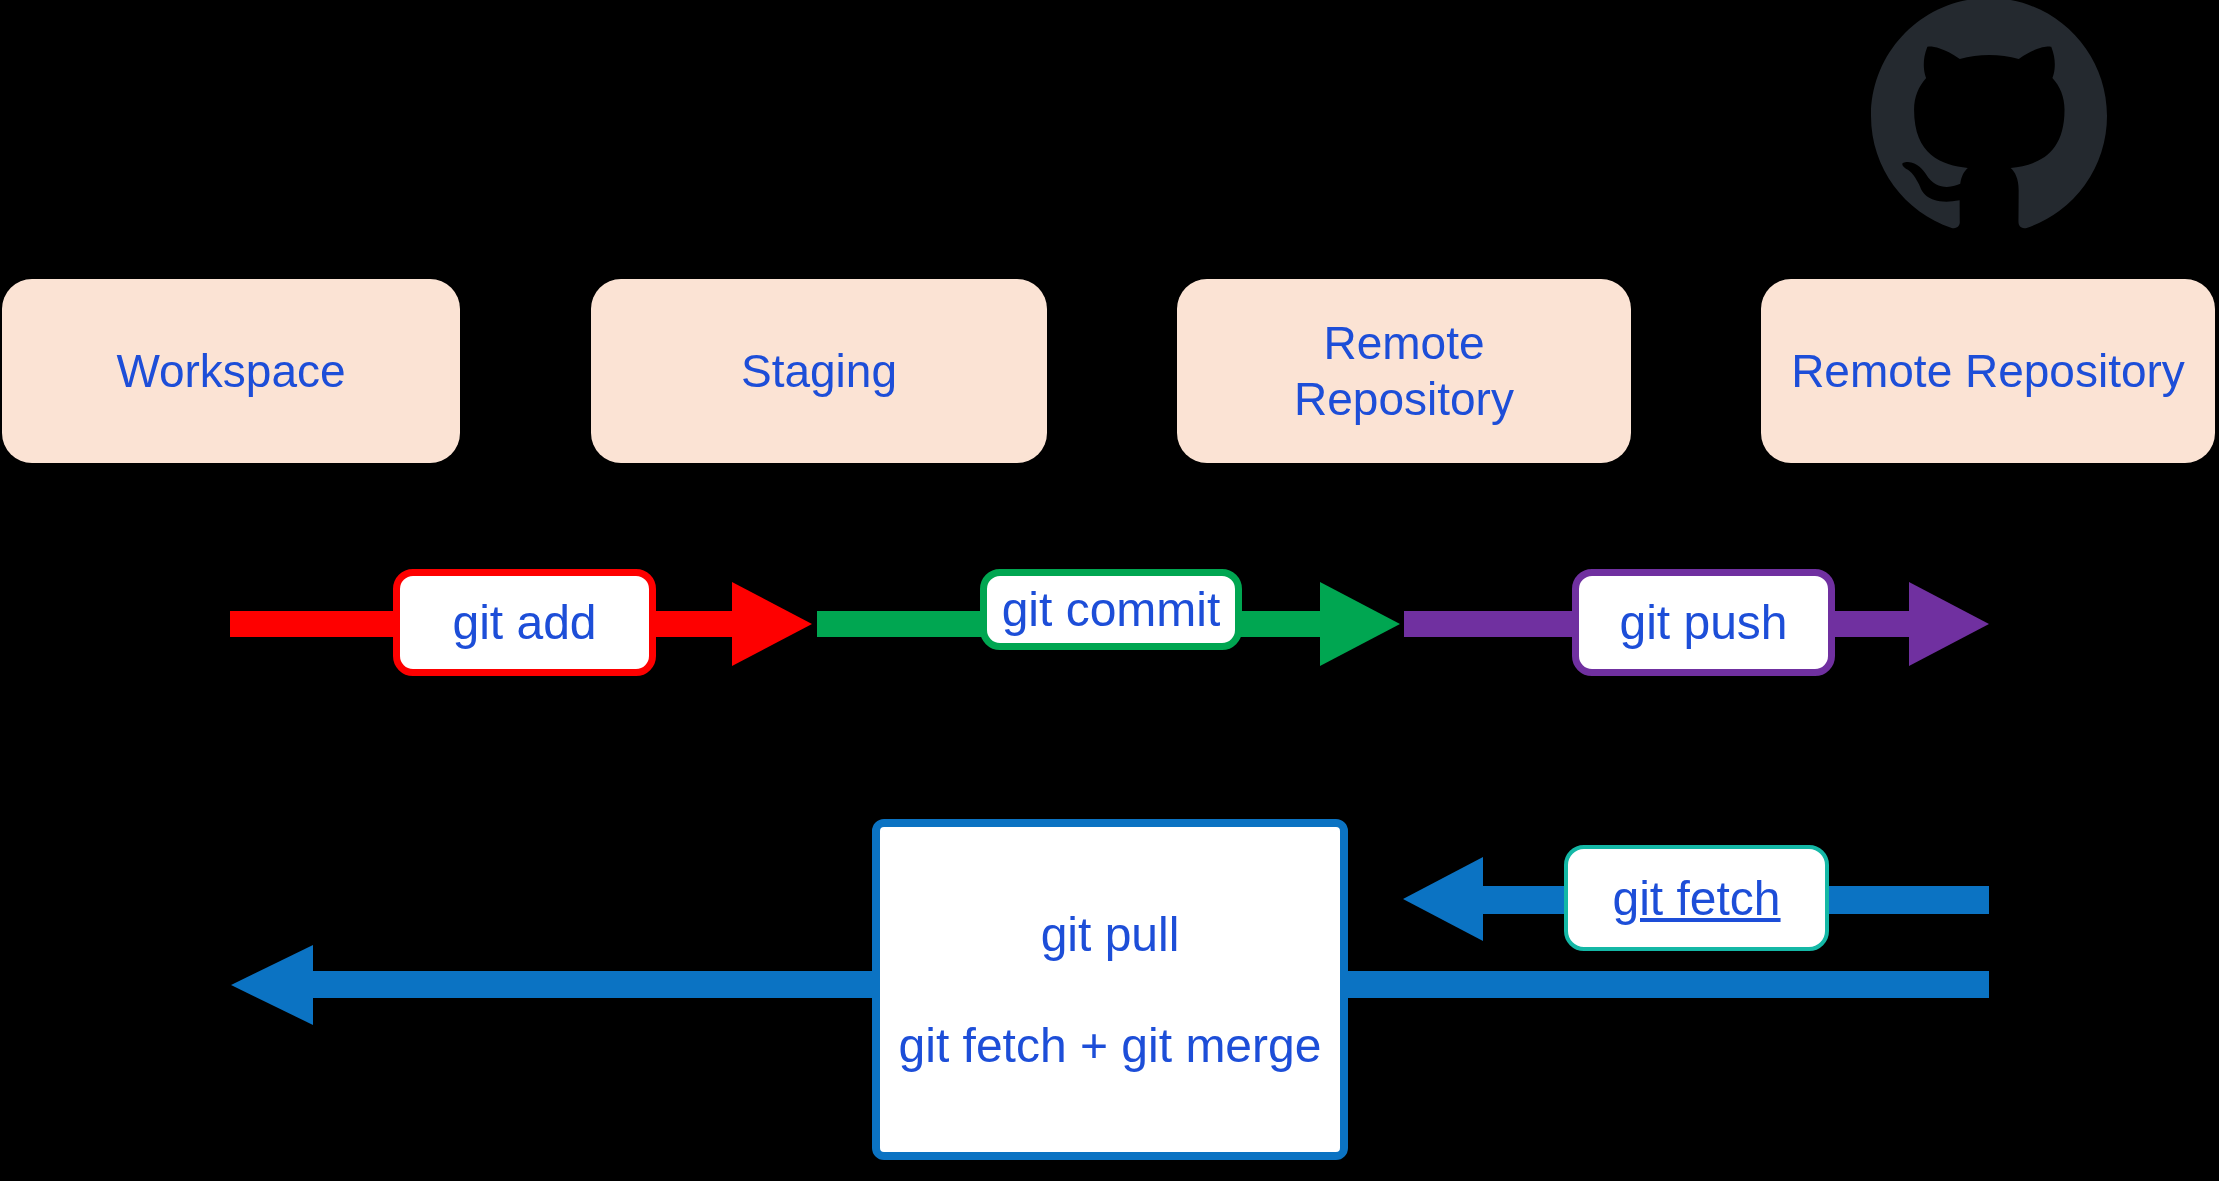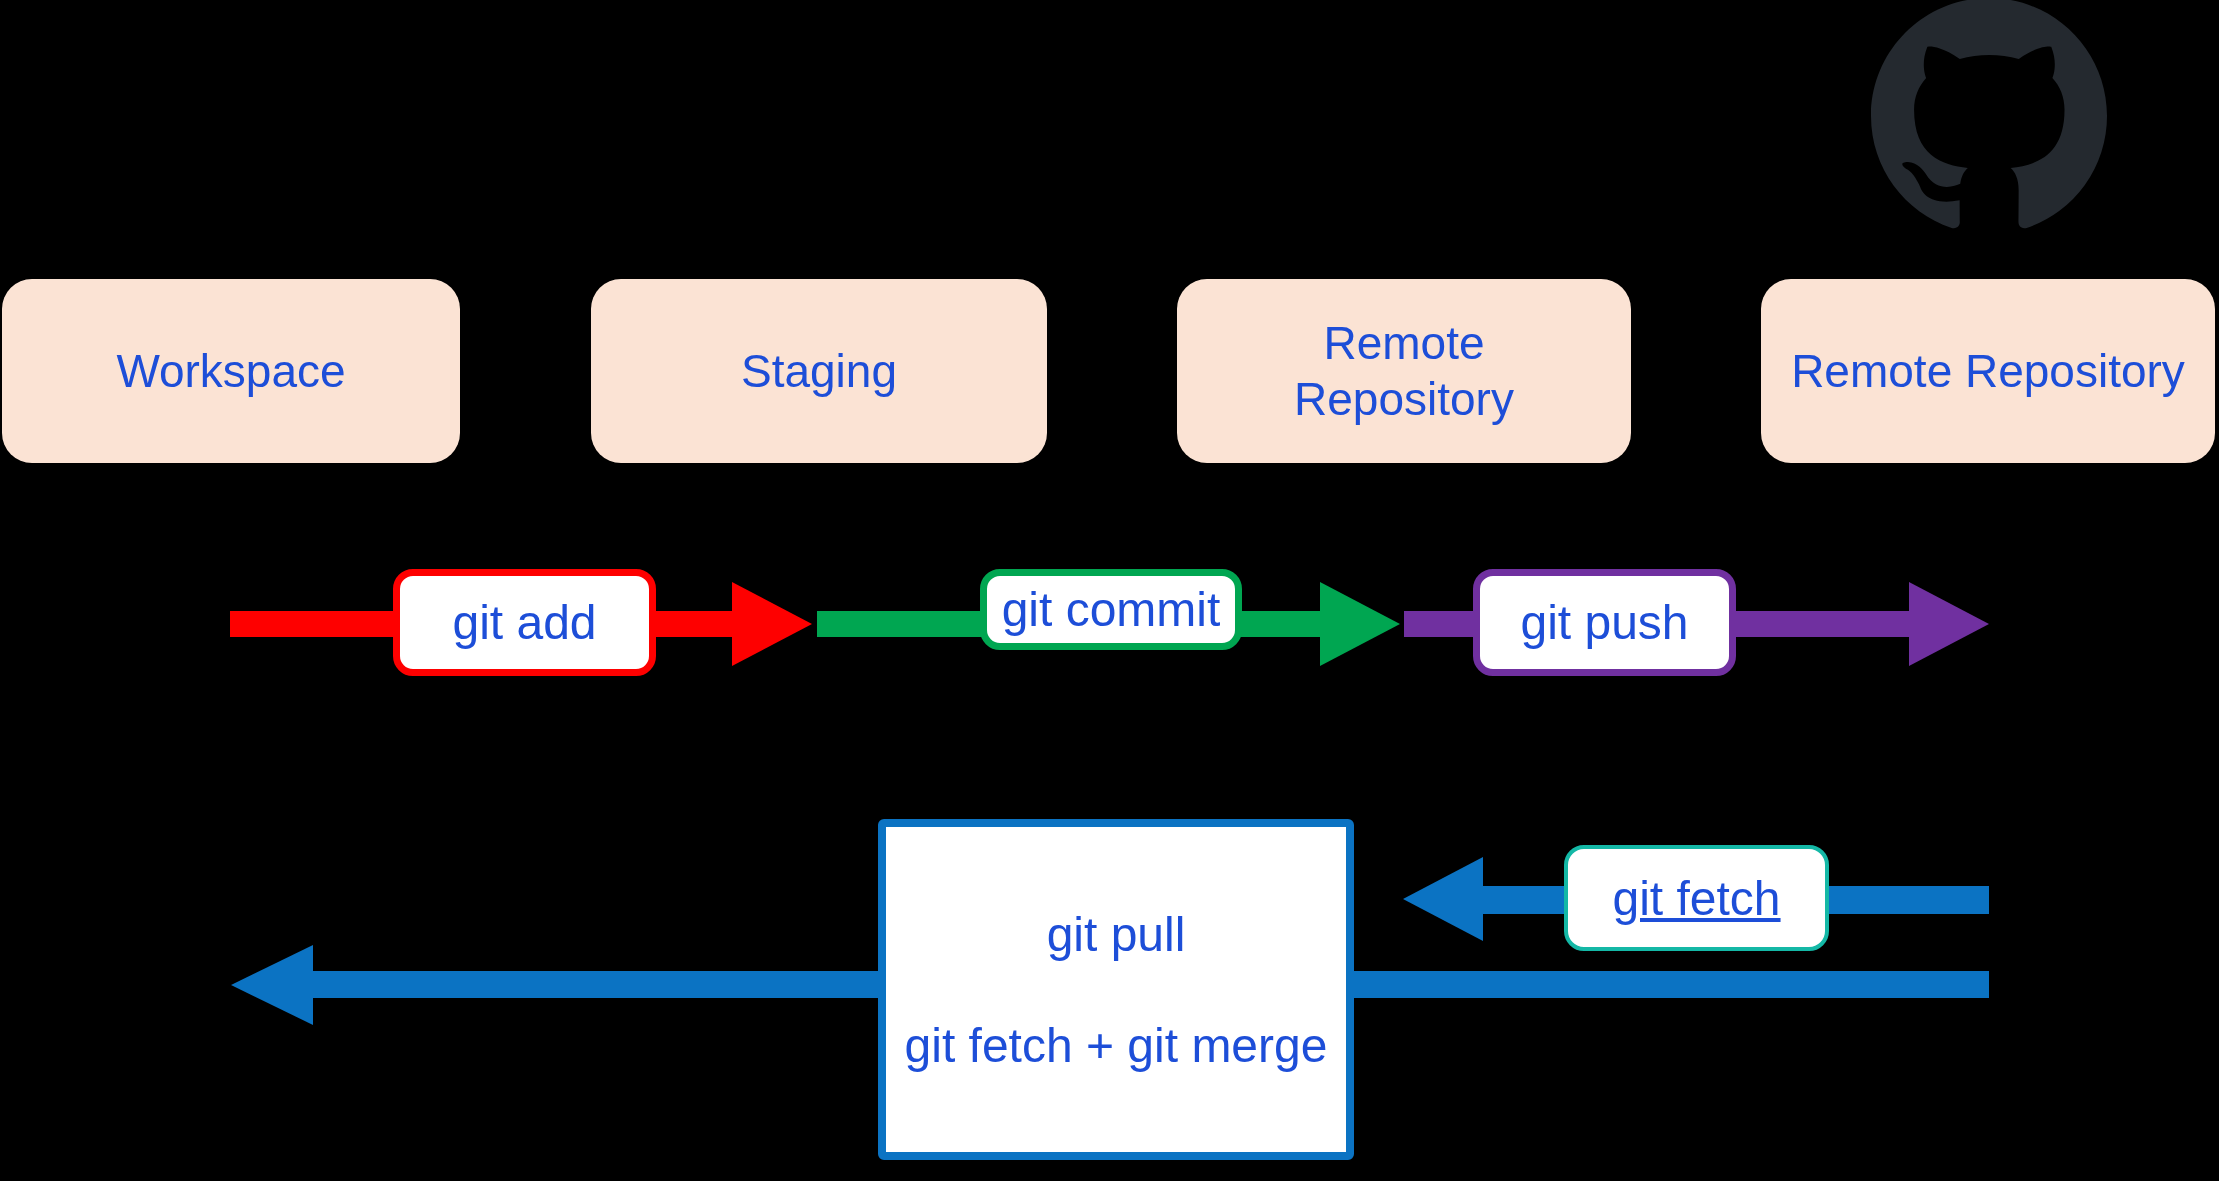--- a/index.html
+++ b/index.html
@@ -70,30 +70,29 @@
     display: flex;
     align-items: center;
     justify-content: center;
     font-size: 48px;
     border-radius: 20px;
     box-sizing: border-box;
     z-index: 3;
   }
   .cmd.add    { left: 393px;  top: 569px; width: 263px; height: 107px; border: 7px solid #fe0000; }
   .cmd.commit { left: 980px;  top: 569px; width: 262px; height: 81px; border: 7px solid #00a651; }
-  .cmd.push   { left: 1473px; top: 569px; width: 263px; height: 107px; border: 7px solid #7030a0; }
+  .cmd.push   { left: 1572px; top: 569px; width: 263px; height: 107px; border: 7px solid #7030a0; }
   .cmd.fetch  { left: 1564px; top: 845px; width: 265px; height: 106px; border: 4px solid #14b8a6; text-decoration: underline; }
 
   .cmd.pull {
     left: 872px; top: 819px; width: 476px; height: 341px;
     border: 8px solid #0b73c3;
-    border-radius: 6px;
+    border-radius: 12px;
     flex-direction: column;
     gap: 56px;
-    margin-left: 6px;
   }
   .cmd .line { display: block; }
 </style>
 </head>
 <body>
 
 <div class="canvas">
 
   <svg class="gh-logo" viewBox="0 0 16 16" aria-hidden="true">
     <path fill="#24292f" d="M8 0C3.58 0 0 3.58 0 8c0 3.54 2.29 6.53 5.47 7.59.4.07.55-.17.55-.38 0-.19-.01-.82-.01-1.49-2.01.37-2.53-.49-2.69-.94-.09-.23-.48-.94-.82-1.13-.28-.15-.68-.52-.01-.53.63-.01 1.08.58 1.23.82.72 1.21 1.87.87 2.33.66.07-.52.28-.87.51-1.07-1.78-.2-3.64-.89-3.64-3.95 0-.87.31-1.59.82-2.15-.08-.2-.36-1.02.08-2.12 0 0 .67-.21 2.2.82.64-.18 1.32-.27 2-.27s1.36.09 2 .27c1.53-1.04 2.2-.82 2.2-.82.44 1.1.16 1.92.08 2.12.51.56.82 1.27.82 2.15 0 3.07-1.87 3.75-3.65 3.95.29.25.54.73.54 1.48 0 1.07-.01 1.93-.01 2.2 0 .21.15.46.55.38A8.01 8.01 0 0 0 16 8c0-4.42-3.58-8-8-8z"></path>

